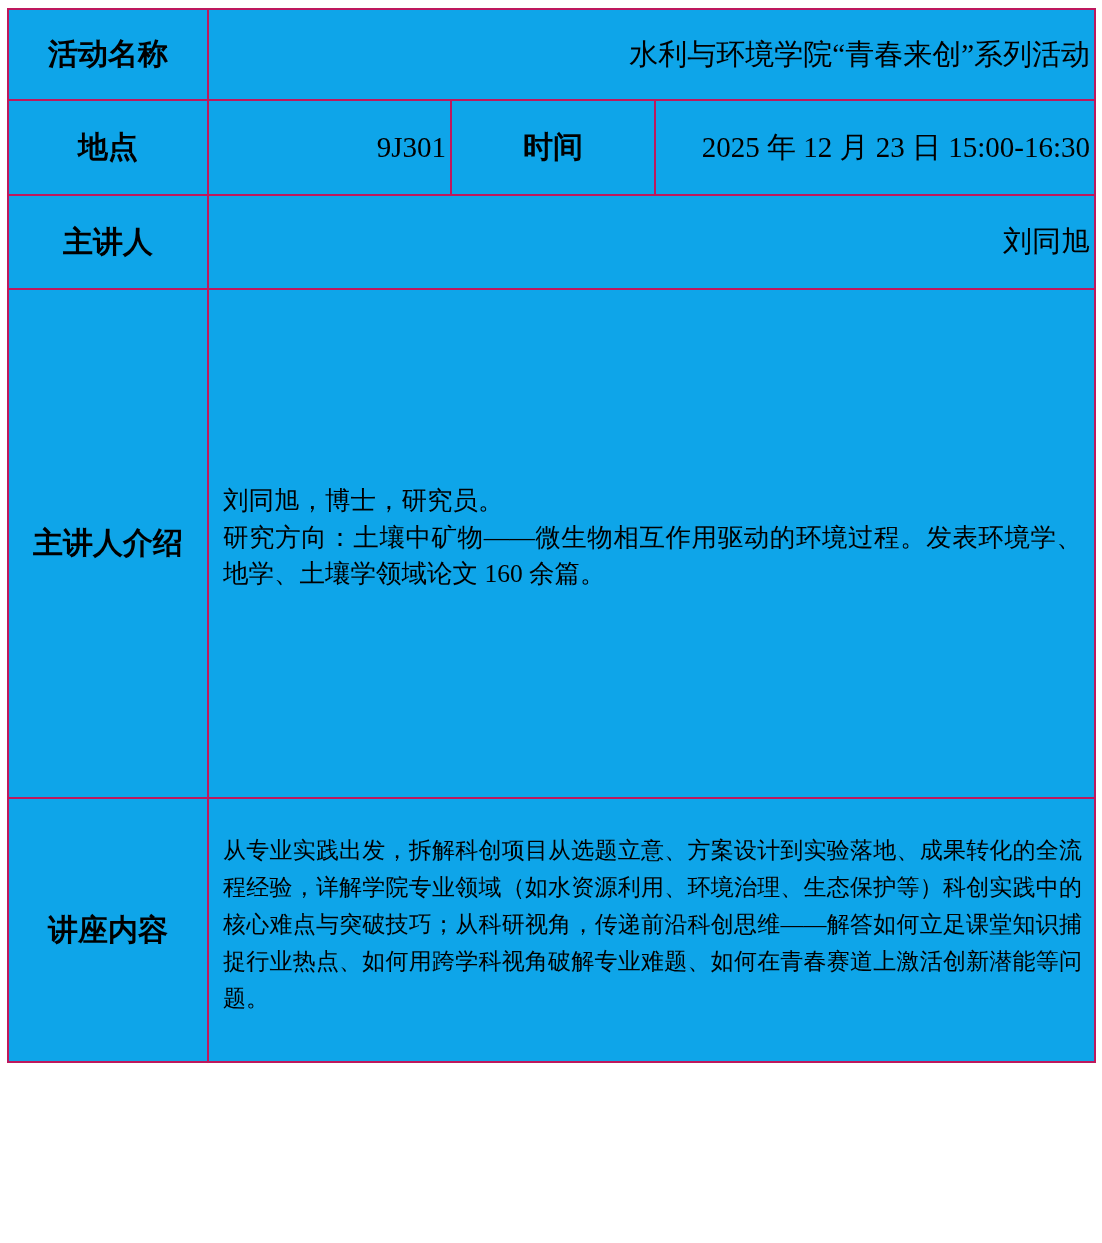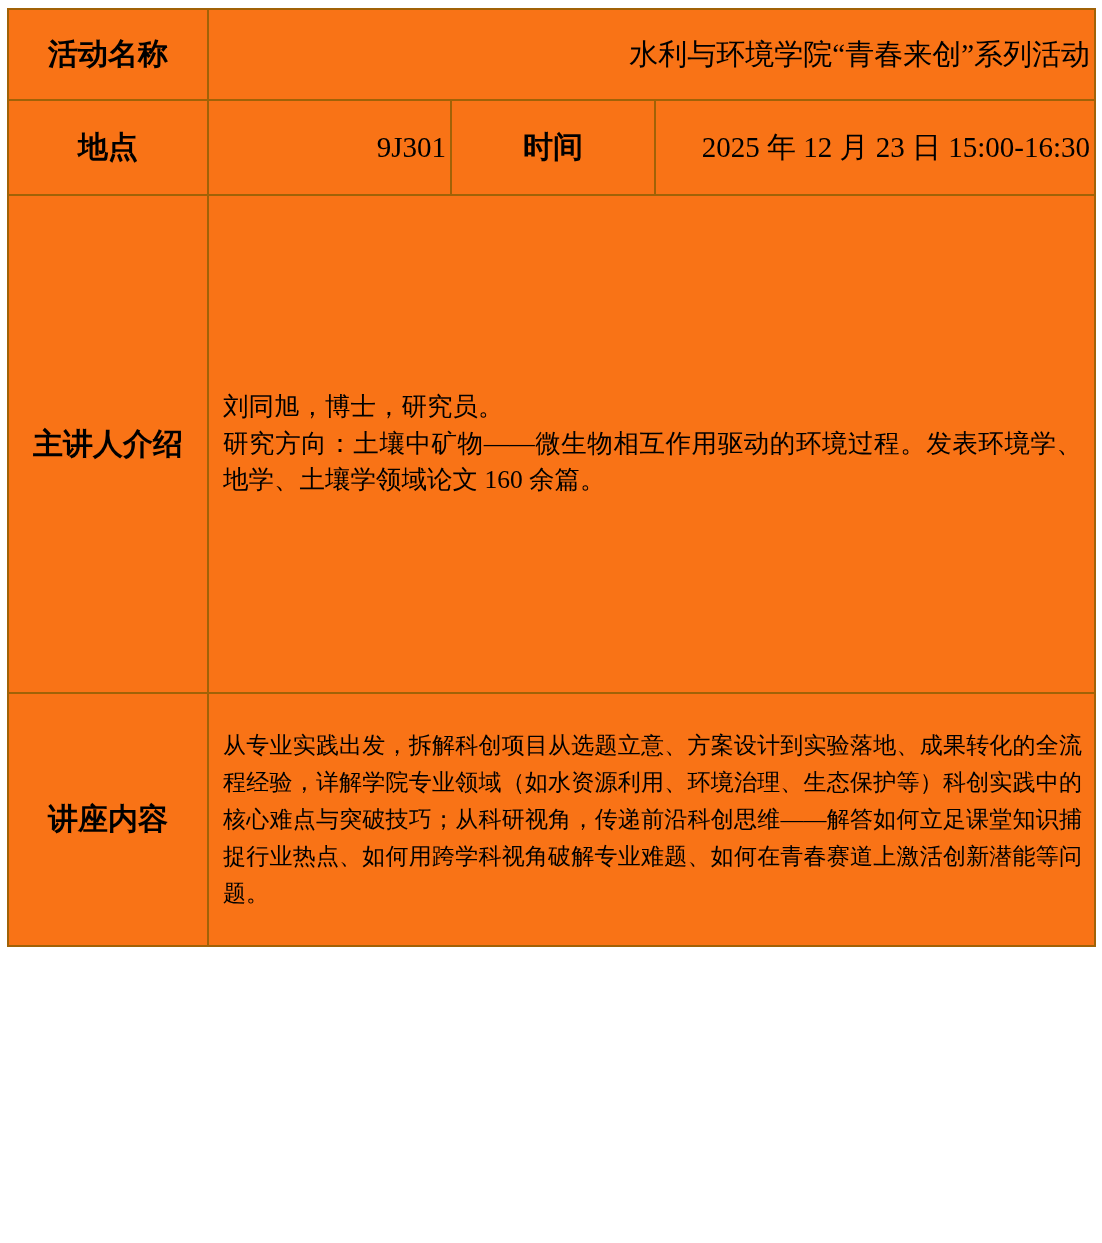--- a/index.html
+++ b/index.html
@@ -16,24 +16,24 @@
     background: #ffffff;
     overflow: hidden;
   }
   table.form {
     border-collapse: collapse;
     table-layout: fixed;
     width: 1087px;
     margin: 8px 0 0 7px;
   }
   td {
-    border: 2px solid #a16207;
+    border: 2px solid #be185d;
     vertical-align: middle;
     overflow: hidden;
-    background: #f97316;
+    background: #0ea5e9;
   }
   tr.r1 td { height: 89px; }
   tr.r2 td { height: 92px; }
   tr.r3 td { height: 94px; }
   tr.r4 td { height: 93px; }
   tr.r5 td { height: 92px; }
   tr.r6 td { height: 496px; }
   tr.r7 td { height: 251px; }
   td.label {
     font-weight: bold;
@@ -42,21 +42,21 @@
     padding: 0 2px;
   }
   td.val {
     font-size: 29px;
     text-align: right;
     padding: 0 4px;
   }
   td.para {
     text-align: justify;
     white-space: pre-line;
-    padding: 0 12px 0 14px;
+    padding: 0 12px 11px 14px;
   }
   td.para6 {
     font-size: 25.5px;
     line-height: 36.5px;
   }
   td.para7 {
     font-size: 23px;
     line-height: 37px;
   }
 </style>
@@ -75,20 +75,24 @@
       <tr class="r1">
         <td class="label">活动名称</td>
         <td class="val" colspan="3">水利与环境学院“青春来创”系列活动</td>
       </tr>
       <tr class="r4">
         <td class="label">地点</td>
         <td class="val">9J301</td>
         <td class="label">时间</td>
         <td class="val">2025 年 12 月 23 日 15:00-16:30</td>
       </tr>
+      <tr class="r5">
+        <td class="label">主讲人</td>
+        <td class="val" colspan="3">刘同旭</td>
+      </tr>
       <tr class="r6">
         <td class="label">主讲人介绍</td>
         <td class="para para6" colspan="3">刘同旭，博士，研究员。
 研究方向：土壤中矿物——微生物相互作用驱动的环境过程。发表环境学、地学、土壤学领域论文 160 余篇。</td>
       </tr>
       <tr class="r7">
         <td class="label">讲座内容</td>
         <td class="para para7" colspan="3">从专业实践出发，拆解科创项目从选题立意、方案设计到实验落地、成果转化的全流程经验，详解学院专业领域（如水资源利用、环境治理、生态保护等）科创实践中的核心难点与突破技巧；从科研视角，传递前沿科创思维——解答如何立足课堂知识捕捉行业热点、如何用跨学科视角破解专业难题、如何在青春赛道上激活创新潜能等问题。</td>
       </tr>
     </tbody>

